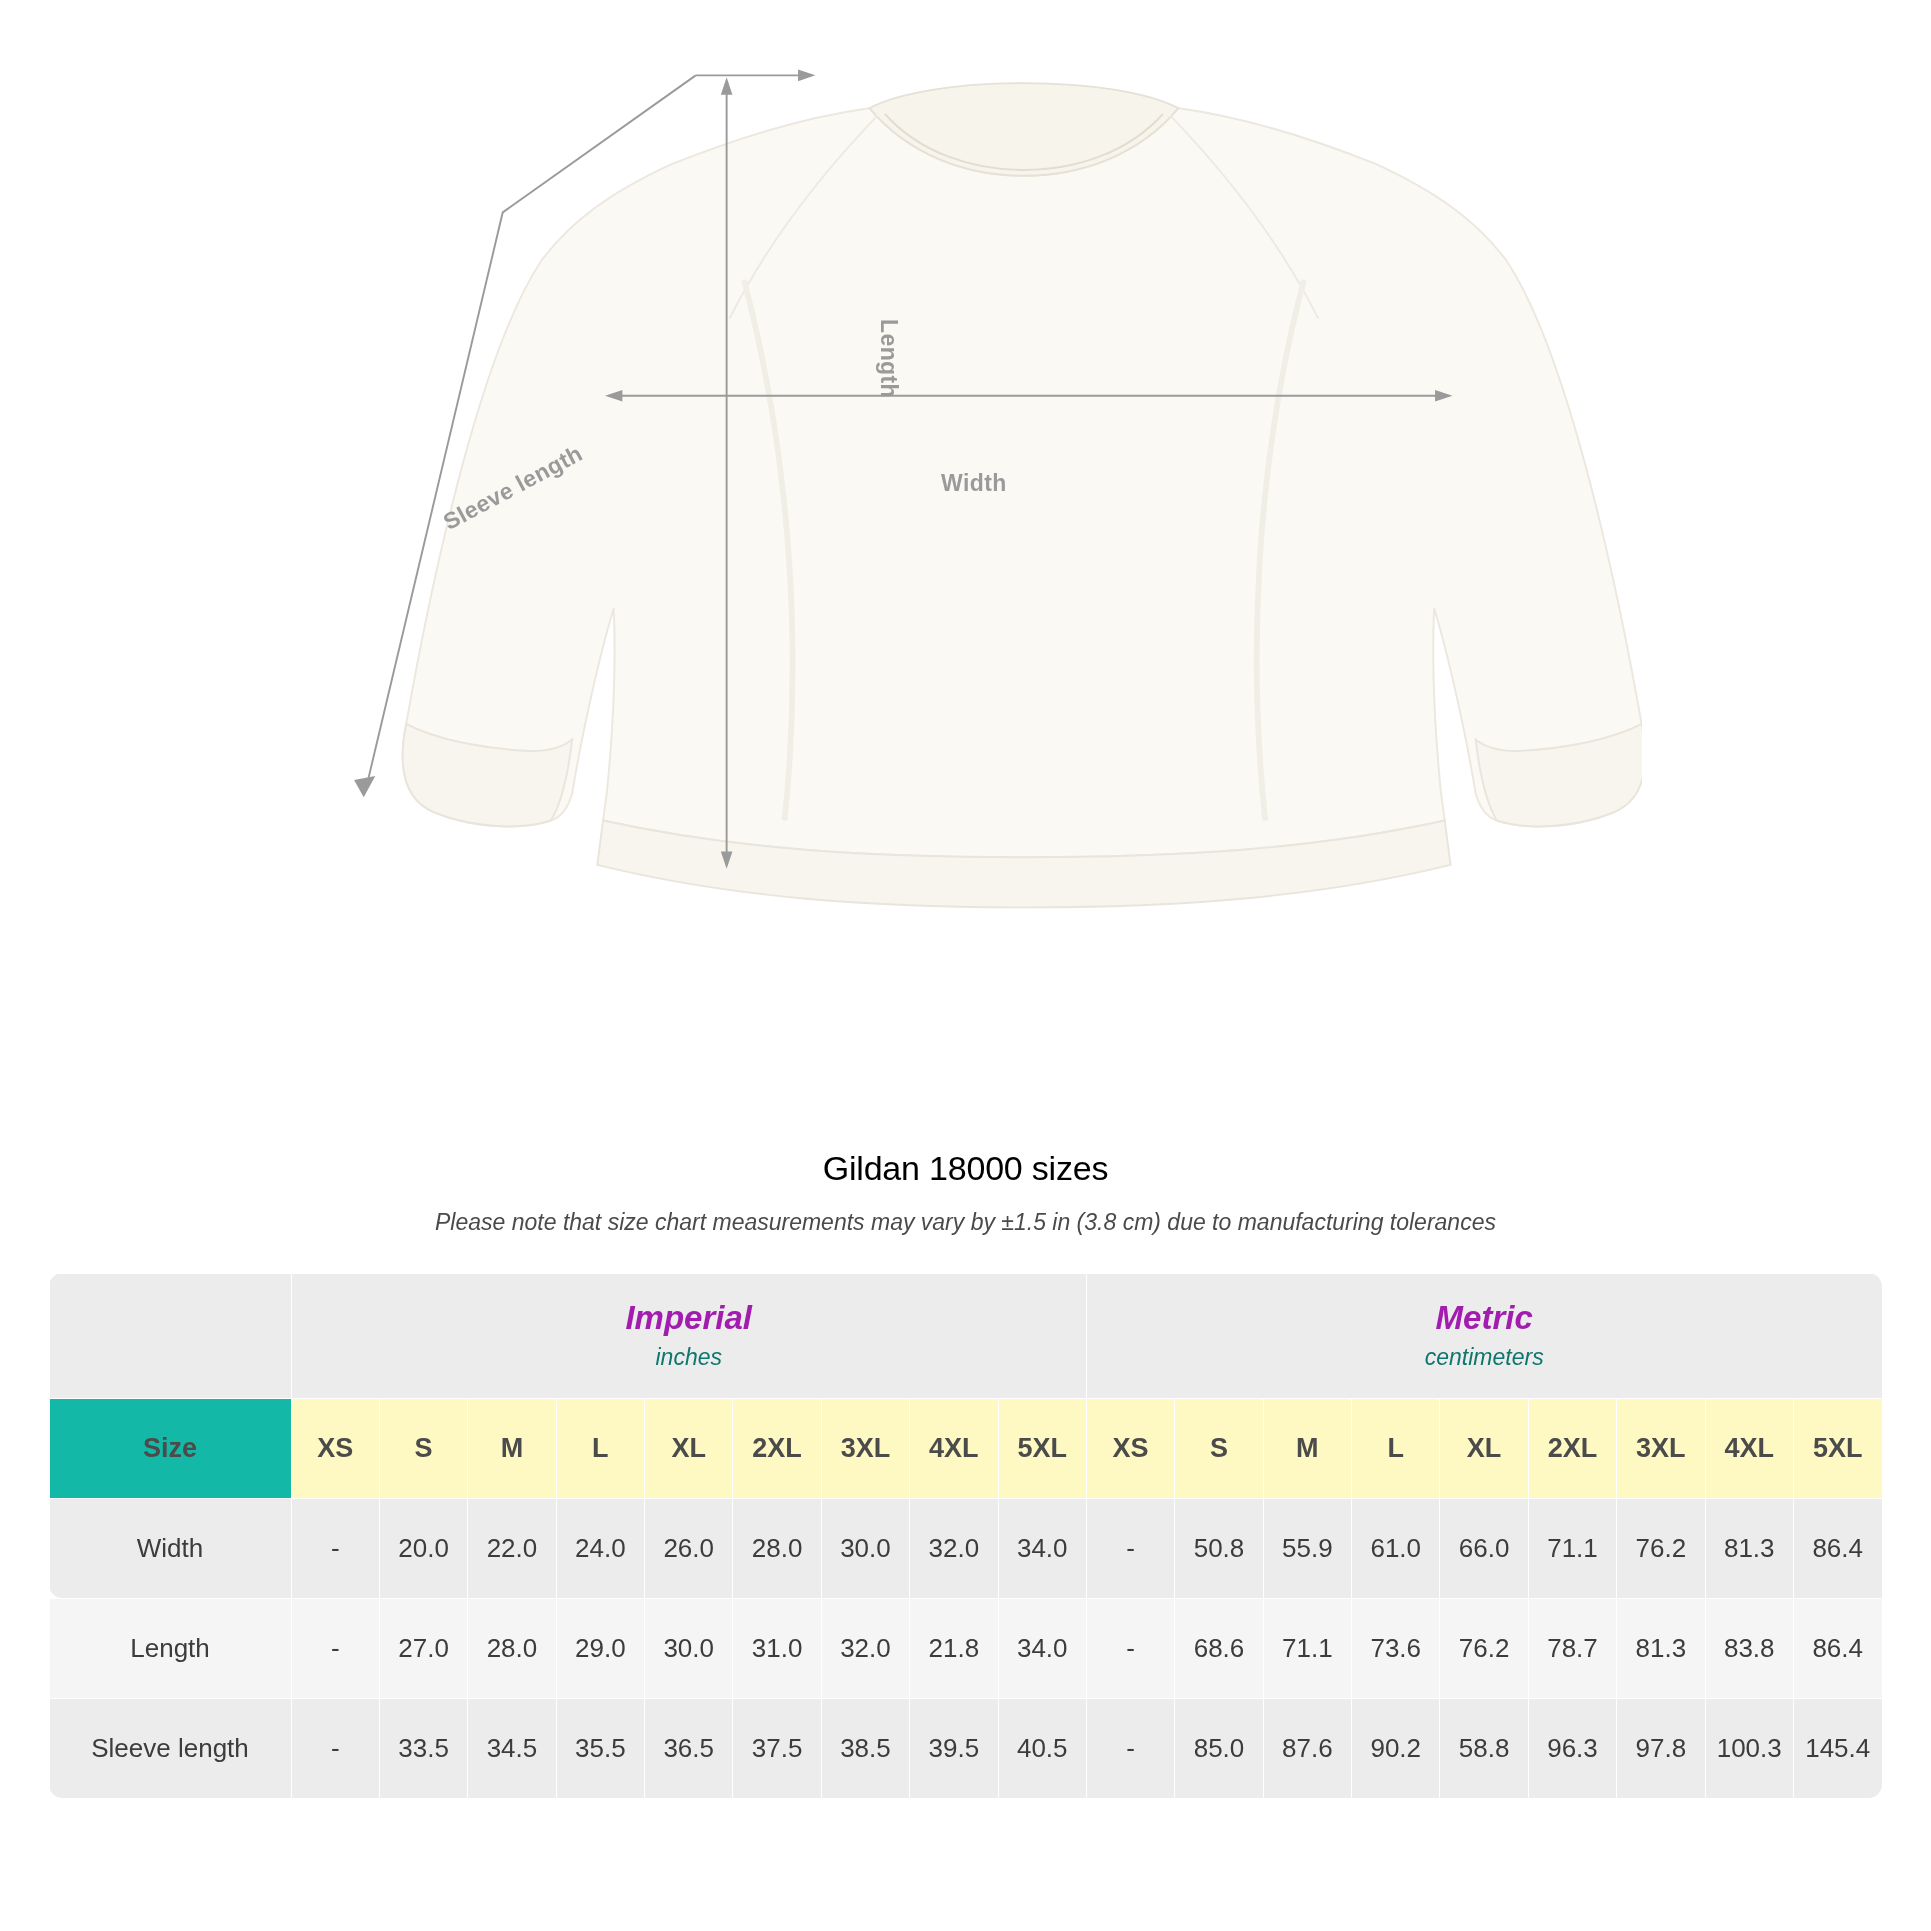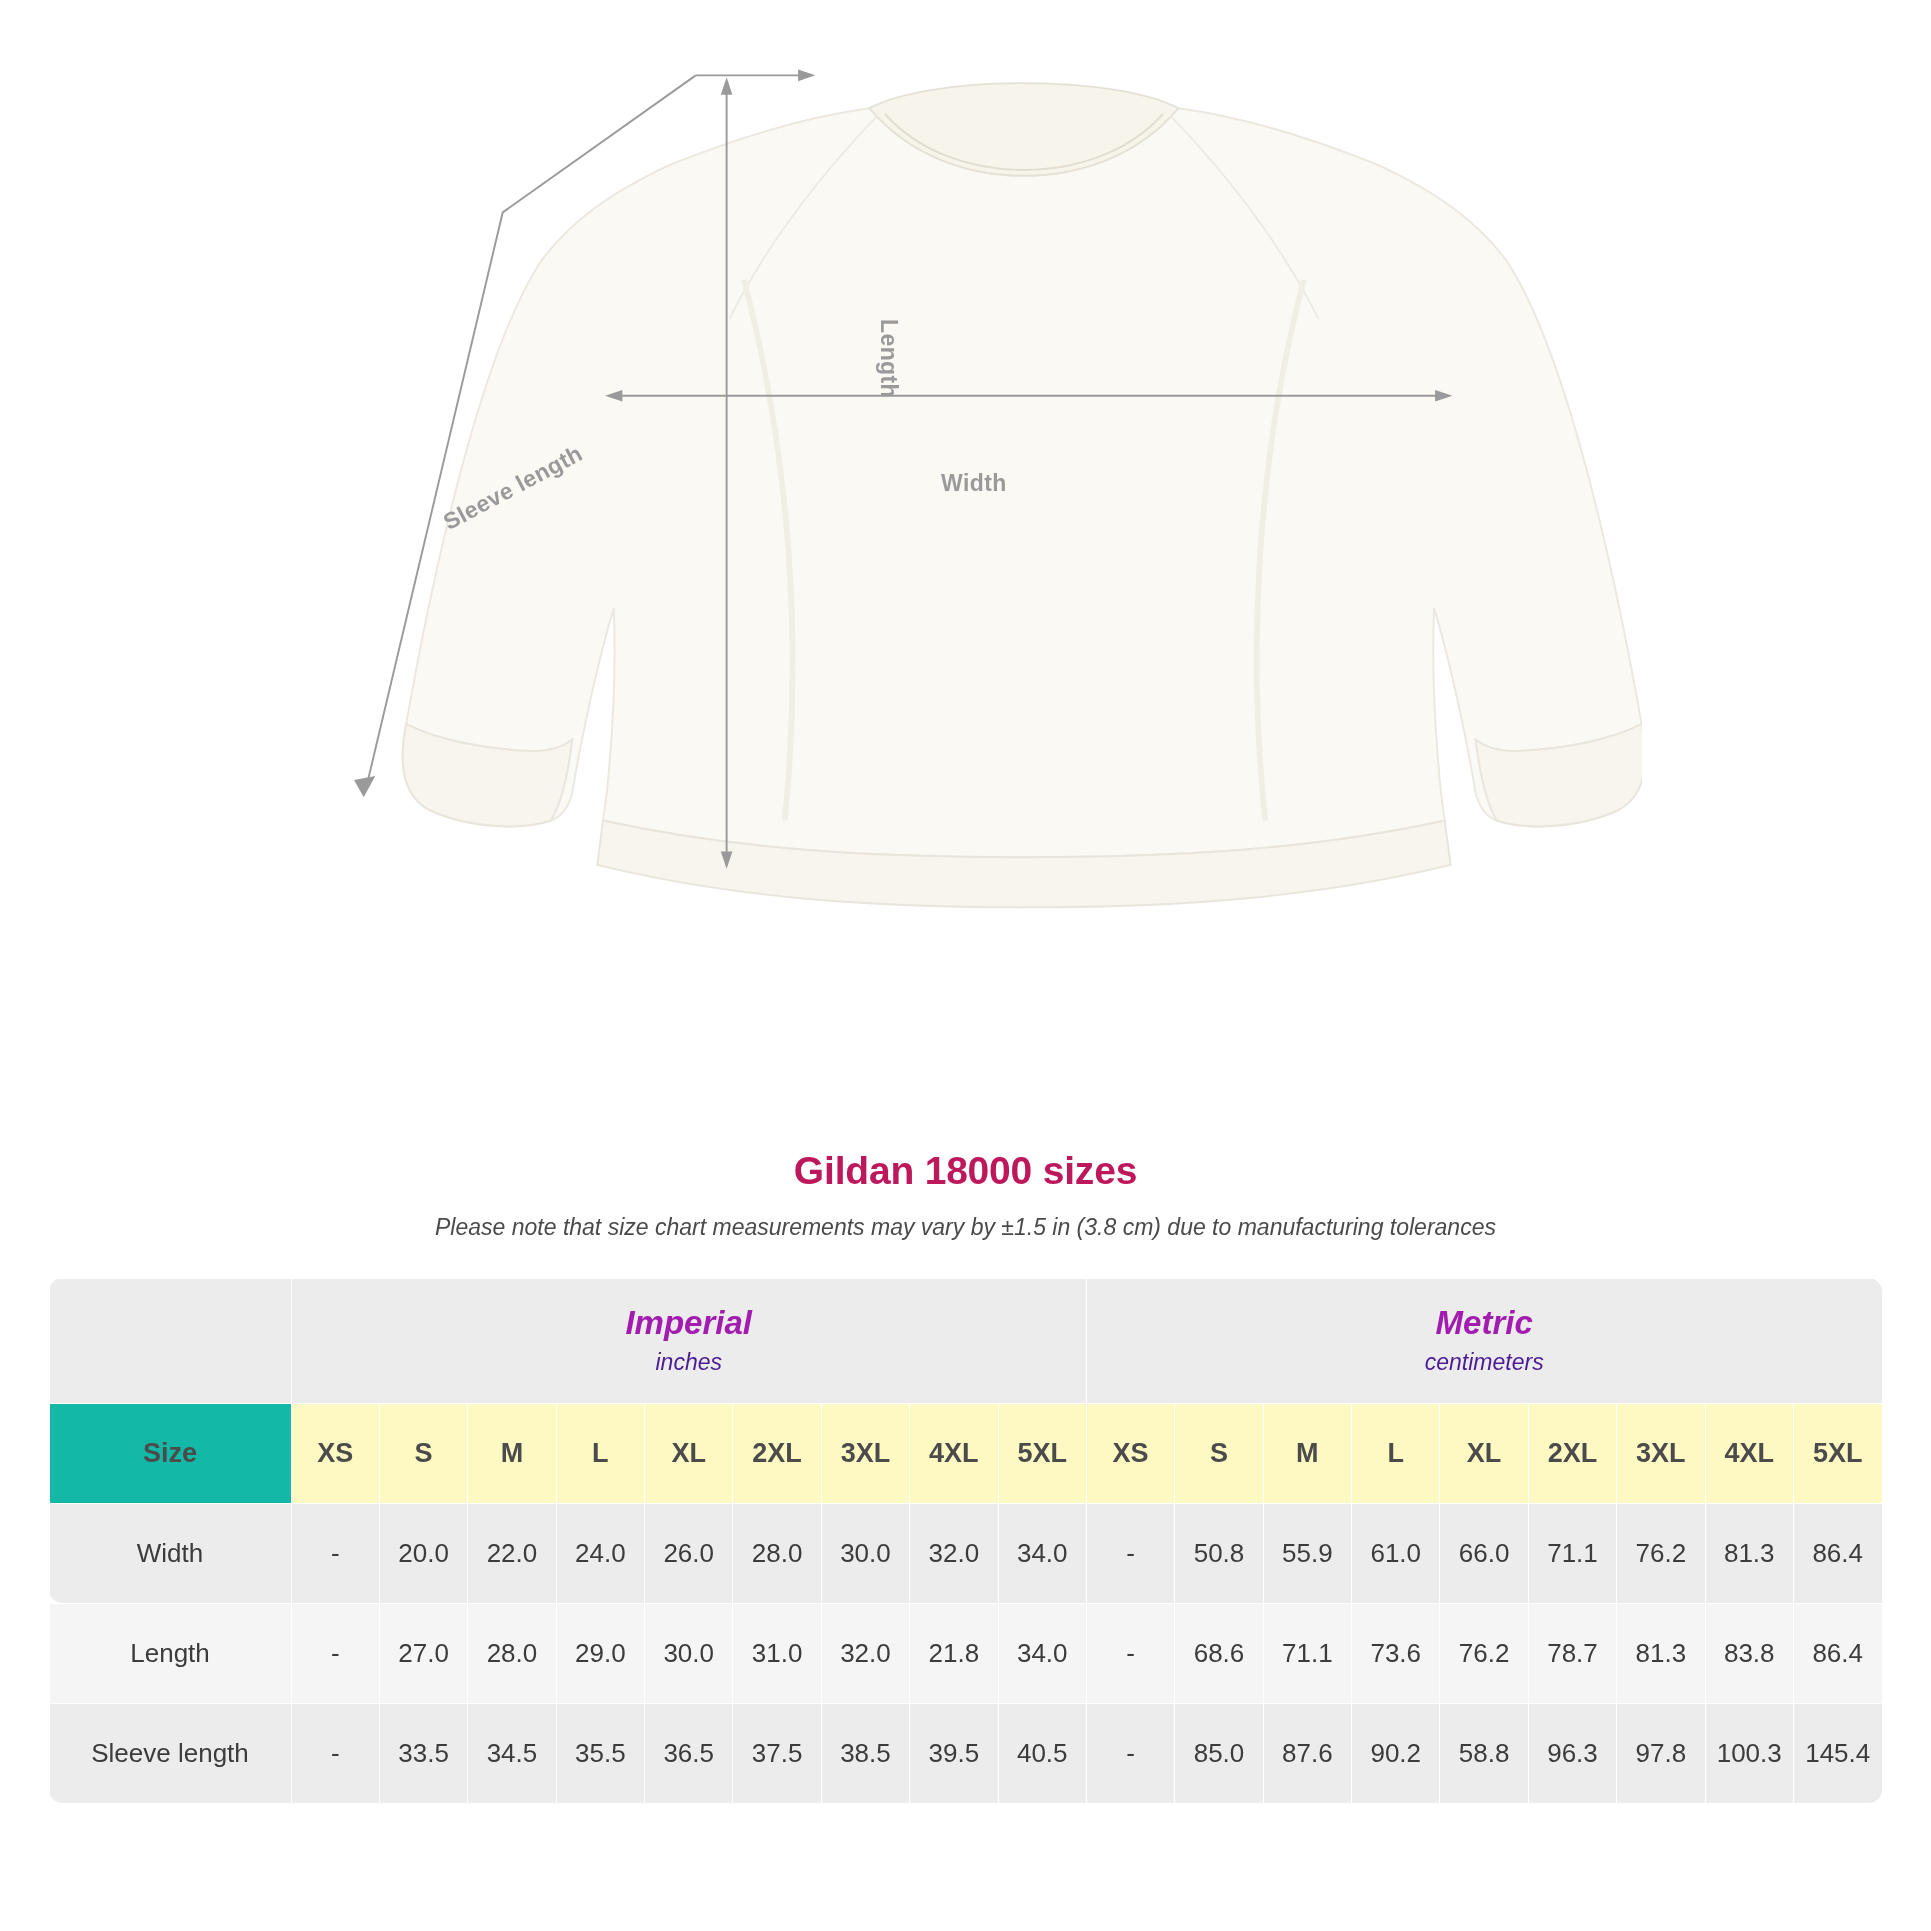--- a/index.html
+++ b/index.html
@@ -55,23 +55,23 @@
     transform-origin: left top;
   }
 
   
   .title-block {
     width: 1931px;
     text-align: center;
     margin-top: 9.7px;
   }
   .chart-title {
-    font-size: 39px;
-    font-weight: bold;
-    color: #be185d;
+    font-size: 34px;
+    font-weight: normal;
+    color: #000000;
     letter-spacing: -0.2px;
   }
   .chart-subtitle {
     margin-top: 21px;
     font-size: 23px;
     font-style: italic;
     color: #4a4a4a;
   }
 
   
@@ -100,21 +100,21 @@
   .unit-head .unit-name {
     font-size: 33px;
     font-style: italic;
     font-weight: bold;
     color: #a21caf;
     line-height: 1.1;
   }
   .unit-head .unit-sub {
     font-size: 23px;
     font-style: italic;
-    color: #4c1d95;
+    color: #0f766e;
     margin-top: 7.7px;
   }
   .corner-cell {
     background: #ececec;
   }
   .rounded-tl { border-top-left-radius: 13.5px; }
   .rounded-tr { border-top-right-radius: 13.5px; }
   .rounded-bl { border-bottom-left-radius: 13.5px; }
   .rounded-br { border-bottom-right-radius: 13.5px; }
 

